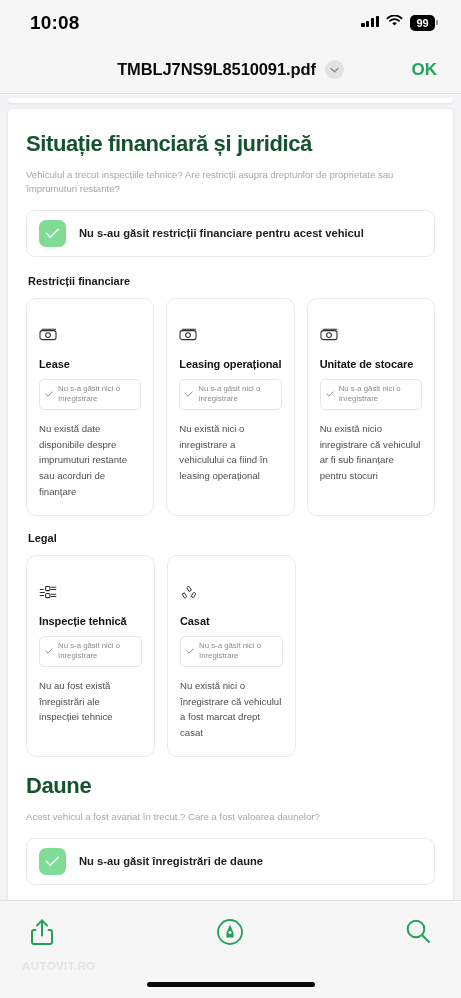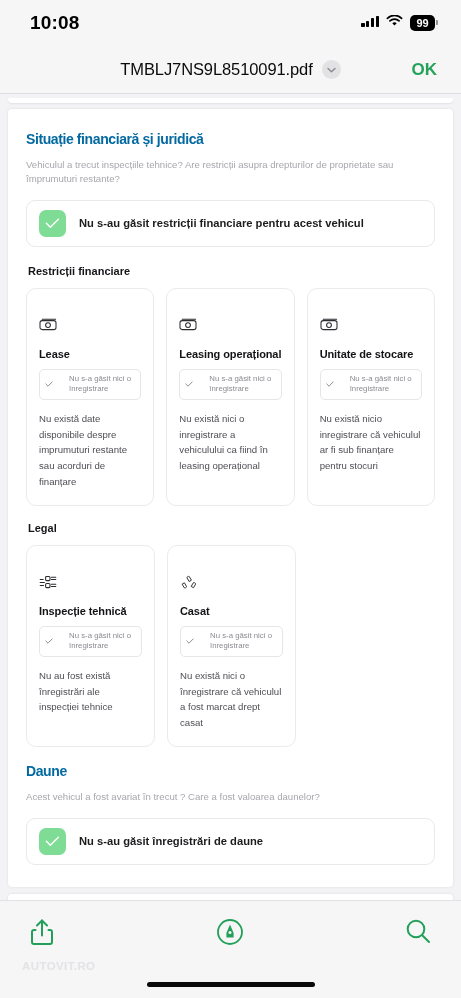--- a/index.html
+++ b/index.html
@@ -34,21 +34,21 @@
     width:1.8px; height:5px; background:#000; opacity:.4;
     border-radius:0 1px 1px 0;
   }
 
   
   .titlebar{
     height:48px; background:#f6f6f7; display:flex;
     align-items:center; justify-content:center; position:relative;
     border-bottom:1px solid #dedee1;
   }
-  .doc-title{ font-size:16.5px; font-weight:400; color:#0b0b0c; letter-spacing:-.1px; }
+  .doc-title{ font-size:16.5px; font-weight:700; color:#0b0b0c; letter-spacing:-.1px; }
   .chev-btn{
     width:19px; height:19px; border-radius:50%; background:#e2e2e5;
     display:flex; align-items:center; justify-content:center; margin-left:9px;
   }
   .ok-btn{
     position:absolute; right:24px; font-size:17px;
     font-weight:600; color:#25a35a;
   }
 
   
@@ -59,21 +59,21 @@
   .prev-page-edge{
     height:5px; margin:0 8px 6px; background:#fff;
     border-radius:0 0 4px 4px; box-shadow:0 1px 2px rgba(0,0,0,.07);
   }
   .page{
     background:#fff; margin:0 8px 7px; border-radius:4px;
     box-shadow:0 0 3px rgba(0,0,0,.09); padding:22px 18px 20px;
   }
 
   h1.sec-title{
-    font-size:14px; font-weight:700; color:#0369a1;
+    font-size:22px; font-weight:700; color:#14532d;
     letter-spacing:-.4px; margin-bottom:11px;
   }
   .sec-sub{
     font-size:9.6px; color:#a7a7ad; line-height:1.45;
     margin-bottom:14px; max-width:420px;
   }
 
   
   .banner{
     display:flex; align-items:center; gap:13px;
@@ -98,21 +98,21 @@
   }
   .card.ghost{ visibility:hidden; border:none; }
   .card-icon{ height:20px; margin-bottom:11px; color:#2b2b30; }
   .card-title{
     font-size:11px; font-weight:700; color:#131316;
     margin-bottom:9px; letter-spacing:-.1px;
   }
   .pill{
     border:1px solid #e6e6ea; border-radius:5px;
     padding:4px 6px 4px 5px; display:flex; align-items:center;
-    gap:16px; margin-bottom:11px;
+    gap:5px; margin-bottom:11px;
   }
   .pill .tick{ flex:none; color:#8d8d95; }
   .pill span{ font-size:7.8px; color:#8b8b92; line-height:1.34; }
   .card-body{ font-size:9.6px; color:#4e4e55; line-height:1.65; }
 
   
   .page.damage{ padding-bottom:0; overflow:hidden; }
 
   
   .toolbar{

